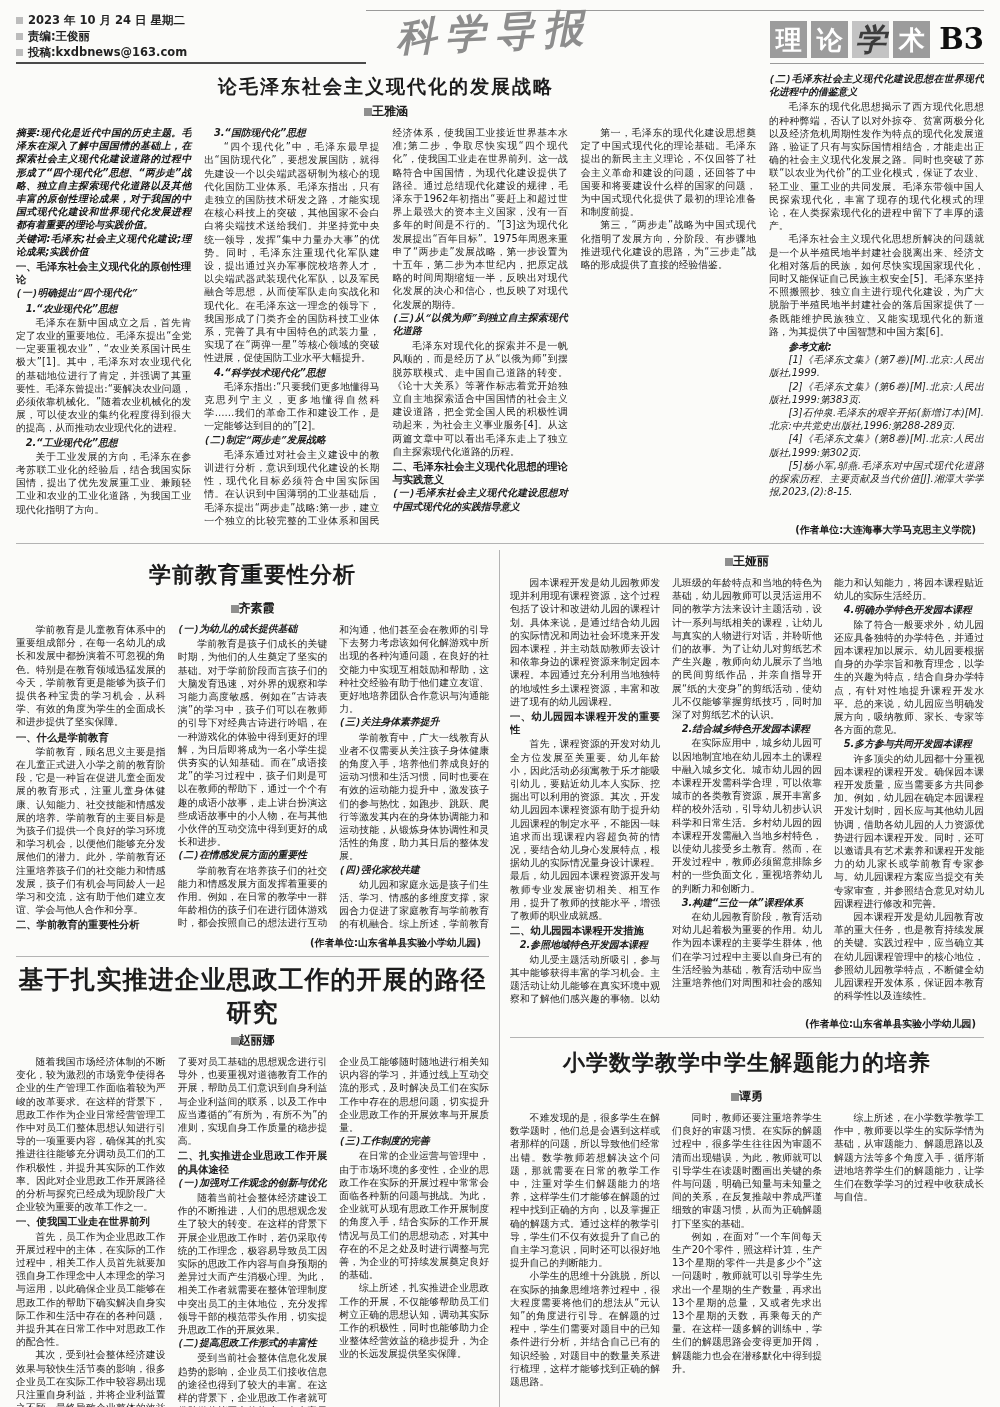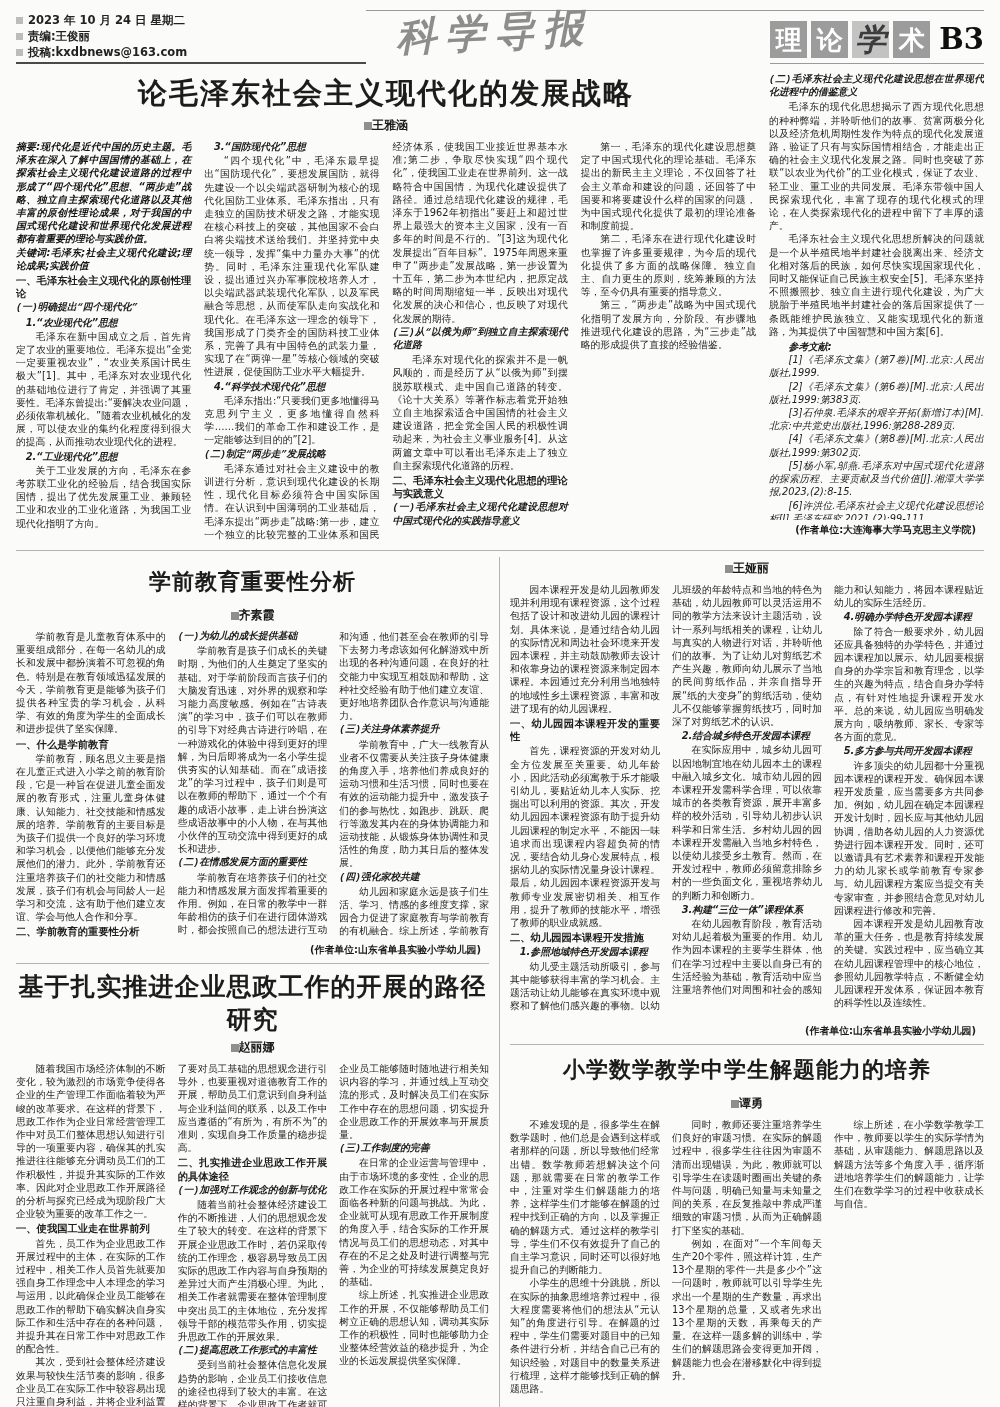--- a/index.html
+++ b/index.html
@@ -12,21 +12,21 @@
   .sq{width:7px;height:7px;background:#bcbcbc;display:inline-block;flex:0 0 auto;}
   .hdr-right{flex:1;border-top:1px solid #9a9a9a;display:flex;align-items:flex-end;padding-left:30px;}
   .mast-txt{font-family:"DejaVu Serif",serif;font-size:40px;font-weight:bold;font-style:italic;color:#8d8d8d;
             letter-spacing:9px;transform:rotate(-3deg);display:inline-block;margin-bottom:4px;}
   .banner{margin-left:auto;display:flex;align-items:center;gap:4px;border-bottom:1px solid #9a9a9a;padding:2px 0 5px;}
   .bchar{width:37px;height:37px;background:#9c9c9c;color:#fff;font-size:26px;font-weight:bold;
          display:flex;align-items:center;justify-content:center;line-height:1;}
   .bchar.xue{background:#c3c3c3;color:#3c3c3c;font-family:"DejaVu Serif",serif;font-style:italic;font-size:31px;}
   .pageno{font-family:"DejaVu Serif",serif;font-size:29px;font-weight:bold;color:#0f0f0f;margin-left:5px;line-height:1;}
   
-  .t1{font-size:29px;font-weight:bold;text-align:center;letter-spacing:2px;margin:4px 0 2px;}
+  .t1{font-size:19px;font-weight:bold;text-align:center;letter-spacing:2px;margin:4px 0 2px;}
   .t2{font-size:22px;font-weight:bold;text-align:center;letter-spacing:1px;margin:10px 0;}
   .t4{font-size:25px;font-weight:bold;text-align:center;letter-spacing:1px;margin:4px 0 2px;}
   .byline{display:flex;justify-content:center;align-items:center;font-size:12px;font-weight:bold;margin:3px 0 6px;}
   .bsq{width:8px;height:8px;background:#8f8f8f;flex:0 0 auto;}
   
   .body{font-size:9.8px;line-height:13.2px;text-align:justify;color:#1d1d1d;column-fill:auto;overflow:hidden;}
   .blk{margin:0;}
   .blk.p{text-indent:2em;}
   .blk.lead,.blk.kw{font-weight:bold;font-style:italic;color:#141414;}
   .blk.h1{font-weight:bold;font-size:10.3px;margin:2px 0 1px;}
@@ -105,36 +105,34 @@
           <div class="blk p">“四个现代化”中，毛泽东最早提出“国防现代化”，要想发展国防，就得先建设一个以尖端武器研制为核心的现代化国防工业体系。毛泽东指出，只有走独立的国防技术研发之路，才能实现在核心科技上的突破，其他国家不会白白将尖端技术送给我们。并坚持党中央统一领导，发挥“集中力量办大事”的优势。同时，毛泽东注重现代化军队建设，提出通过兴办军事院校培养人才，以尖端武器武装现代化军队，以及军民融合等思想，从而使军队走向实战化和现代化。在毛泽东这一理念的领导下，我国形成了门类齐全的国防科技工业体系，完善了具有中国特色的武装力量，实现了在“两弹一星”等核心领域的突破性进展，促使国防工业水平大幅提升。</div>
           <div class="blk h3">4.“科学技术现代化”思想</div>
           <div class="blk p">毛泽东指出:“只要我们更多地懂得马克思列宁主义，更多地懂得自然科学……我们的革命工作和建设工作，是一定能够达到目的的”[2]。</div>
           <div class="blk h2">(二)制定“两步走”发展战略</div>
           <div class="blk p">毛泽东通过对社会主义建设中的教训进行分析，意识到现代化建设的长期性，现代化目标必须符合中国实际国情。在认识到中国薄弱的工业基础后，毛泽东提出“两步走”战略:第一步，建立一个独立的比较完整的工业体系和国民经济体系，使我国工业接近世界基本水准;第二步，争取尽快实现“四个现代化”，使我国工业走在世界前列。这一战略符合中国国情，为现代化建设提供了路径。通过总结现代化建设的规律，毛泽东于1962年初指出“要赶上和超过世界上最强大的资本主义国家，没有一百多年的时间是不行的。”[3]这为现代化发展提出“百年目标”。1975年周恩来重申了“两步走”发展战略，第一步设置为十五年，第二步为本世纪内，把原定战略的时间周期缩短一半，反映出对现代化发展的决心和信心，也反映了对现代化发展的期待。</div>
           <div class="blk h2">(三)从“以俄为师”到独立自主探索现代化道路</div>
           <div class="blk p">毛泽东对现代化的探索并不是一帆风顺的，而是经历了从“以俄为师”到摆脱苏联模式、走中国自己道路的转变。《论十大关系》等著作标志着党开始独立自主地探索适合中国国情的社会主义建设道路，把全党全国人民的积极性调动起来，为社会主义事业服务[4]。从这两篇文章中可以看出毛泽东走上了独立自主探索现代化道路的历程。</div>
           <div class="blk h1">二、毛泽东社会主义现代化思想的理论与实践意义</div>
           <div class="blk h2">(一)毛泽东社会主义现代化建设思想对中国式现代化的实践指导意义</div>
           <div class="blk p">第一，毛泽东的现代化建设思想奠定了中国式现代化的理论基础。毛泽东提出的新民主主义理论，不仅回答了社会主义革命和建设的问题，还回答了中国要和将要建设什么样的国家的问题，为中国式现代化提供了最初的理论准备和制度前提。</div>
-          <div class="blk p">第二，毛泽东在进行现代化建设时也掌握了许多重要规律，为今后的现代化提供了多方面的战略保障。独立自主、自力更生的原则，统筹兼顾的方法等，至今仍具有重要的指导意义。</div>
           <div class="blk p">第三，“两步走”战略为中国式现代化指明了发展方向，分阶段、有步骤地推进现代化建设的思路，为“三步走”战略的形成提供了直接的经验借鉴。</div>
         </div>
     </div>
     <aside class="a1-side">
       <div class="body a1s">
           <div class="blk h2">(二)毛泽东社会主义现代化建设思想在世界现代化进程中的借鉴意义</div>
-          <div class="blk p">毛泽东的现代化思想揭示了西方现代化思想的种种弊端，并聆听他们的故事、贫富两极分化以及经济危机周期性发作为特点的现代化发展道路，验证了只有与实际国情相结合，才能走出正确的社会主义现代化发展之路。同时也突破了苏联“以农业为代价”的工业化模式，保证了农业、轻工业、重工业的共同发展。毛泽东带领中国人民探索现代化，丰富了现存的现代化模式的理论，在人类探索现代化的进程中留下了丰厚的遗产。</div>
+          <div class="blk p">毛泽东的现代化思想揭示了西方现代化思想的种种弊端，否认了以对外掠夺、贫富两极分化以及经济危机周期性发作为特点的现代化发展道路，验证了只有与实际国情相结合，才能走出正确的社会主义现代化发展之路。同时也突破了苏联“以农业为代价”的工业化模式，保证了农业、轻工业、重工业的共同发展。毛泽东带领中国人民探索现代化，丰富了现存的现代化模式的理论，在人类探索现代化的进程中留下了丰厚的遗产。</div>
           <div class="blk p">毛泽东社会主义现代化思想所解决的问题就是一个从半殖民地半封建社会脱离出来、经济文化相对落后的民族，如何尽快实现国家现代化，同时又能保证自己民族主权安全[5]。毛泽东坚持不照搬照抄、独立自主进行现代化建设，为广大脱胎于半殖民地半封建社会的落后国家提供了一条既能维护民族独立、又能实现现代化的新道路，为其提供了中国智慧和中国方案[6]。</div>
           <div class="blk refh">参考文献:</div>
           <div class="blk ref">[1]《毛泽东文集》(第7卷)[M].北京:人民出版社,1999.</div>
           <div class="blk ref">[2]《毛泽东文集》(第6卷)[M].北京:人民出版社,1999:第383页.</div>
           <div class="blk ref">[3]石仲泉.毛泽东的艰辛开拓(新增订本)[M].北京:中共党史出版社,1996:第288-289页.</div>
           <div class="blk ref">[4]《毛泽东文集》(第8卷)[M].北京:人民出版社,1999:第302页.</div>
           <div class="blk ref">[5]杨小军,邬燕.毛泽东对中国式现代化道路的探索历程、主要贡献及当代价值[J].湘潭大学学报,2023,(2):8-15.</div>
-          <div class="blk ref">[6]许洪位.毛泽东社会主义现代化建设思想论析[J].毛泽东研究,2021,(2):99-111.</div>
         </div>
       <div class="unit">(作者单位:大连海事大学马克思主义学院)</div>
     </aside>
   </section>
 
   <div class="hrule"></div>
 
   <div class="lower">
 
     <div class="half l">
@@ -193,21 +191,21 @@
       <section>
         <div class="byline">
           <span class="bsq"></span>
           <span>王娅丽</span>
         </div>
         <div class="body b3c a3b">
             <div class="blk p">园本课程开发是幼儿园教师发现并利用现有课程资源，这个过程包括了设计和改进幼儿园的课程计划。具体来说，是通过结合幼儿园的实际情况和周边社会环境来开发园本课程，并主动鼓励教师去设计和依靠身边的课程资源来制定园本课程。本园通过充分利用当地独特的地域性乡土课程资源，丰富和改进了现有的幼儿园课程。</div>
             <div class="blk h1">一、幼儿园园本课程开发的重要性</div>
             <div class="blk p">首先，课程资源的开发对幼儿全方位发展至关重要。幼儿年龄小，因此活动必须寓教于乐才能吸引幼儿，要贴近幼儿本人实际、挖掘出可以利用的资源。其次，开发幼儿园园本课程资源有助于提升幼儿园课程的制定水平，不能因一味追求而出现课程内容超负荷的情况，要结合幼儿身心发展特点，根据幼儿的实际情况量身设计课程。最后，幼儿园园本课程资源开发与教师专业发展密切相关、相互作用，提升了教师的技能水平，增强了教师的职业成就感。</div>
             <div class="blk h1">二、幼儿园园本课程开发措施</div>
-            <div class="blk h3">1.参照地域特色开发园本课程</div>
+            <div class="blk h3">2.参照地域特色开发园本课程</div>
             <div class="blk p">幼儿受主题活动所吸引，参与其中能够获得丰富的学习机会。主题活动让幼儿能够在真实环境中观察和了解他们感兴趣的事物。以幼儿班级的年龄特点和当地的特色为基础，幼儿园教师可以灵活运用不同的教学方法来设计主题活动，设计一系列与纸相关的课程，让幼儿与真实的人物进行对话，并聆听他们的故事。为了让幼儿对剪纸艺术产生兴趣，教师向幼儿展示了当地的民间剪纸作品，并亲自指导开展“纸的大变身”的剪纸活动，使幼儿不仅能够掌握剪纸技巧，同时加深了对剪纸艺术的认识。</div>
             <div class="blk h3">2.结合城乡特色开发园本课程</div>
             <div class="blk p">在实际应用中，城乡幼儿园可以因地制宜地在幼儿园本土的课程中融入城乡文化。城市幼儿园的园本课程开发需科学合理，可以依靠城市的各类教育资源，展开丰富多样的校外活动，引导幼儿初步认识科学和日常生活。乡村幼儿园的园本课程开发需融入当地乡村特色，以使幼儿接受乡土教育。然而，在开发过程中，教师必须留意排除乡村的一些负面文化，重视培养幼儿的判断力和创断力。</div>
             <div class="blk h3">3.构建“三位一体”课程体系</div>
             <div class="blk p">在幼儿园教育阶段，教育活动对幼儿起着极为重要的作用。幼儿作为园本课程的主要学生群体，他们在学习过程中主要以自身已有的生活经验为基础，教育活动中应当注重培养他们对周围和社会的感知能力和认知能力，将园本课程贴近幼儿的实际生活经历。</div>
             <div class="blk h3">4.明确办学特色开发园本课程</div>
             <div class="blk p">除了符合一般要求外，幼儿园还应具备独特的办学特色，并通过园本课程加以展示。幼儿园要根据自身的办学宗旨和教育理念，以学生的兴趣为特点，结合自身办学特点，有针对性地提升课程开发水平。总的来说，幼儿园应当明确发展方向，吸纳教师、家长、专家等各方面的意见。</div>
             <div class="blk h3">5.多方参与共同开发园本课程</div>
             <div class="blk p">许多顶尖的幼儿园都十分重视园本课程的课程开发。确保园本课程开发质量，应当需要多方共同参加。例如，幼儿园在确定本园课程开发计划时，园长应与其他幼儿园协调，借助各幼儿园的人力资源优势进行园本课程开发。同时，还可以邀请具有艺术素养和课程开发能力的幼儿家长或学前教育专家参与。幼儿园课程方案应当提交有关专家审查，并参照结合意见对幼儿园课程进行修改和完善。</div>
             <div class="blk p">园本课程开发是幼儿园教育改革的重大任务，也是教育持续发展的关键。实践过程中，应当确立其在幼儿园课程管理中的核心地位，参照幼儿园教学特点，不断健全幼儿园课程开发体系，保证园本教育的科学性以及连续性。</div>

